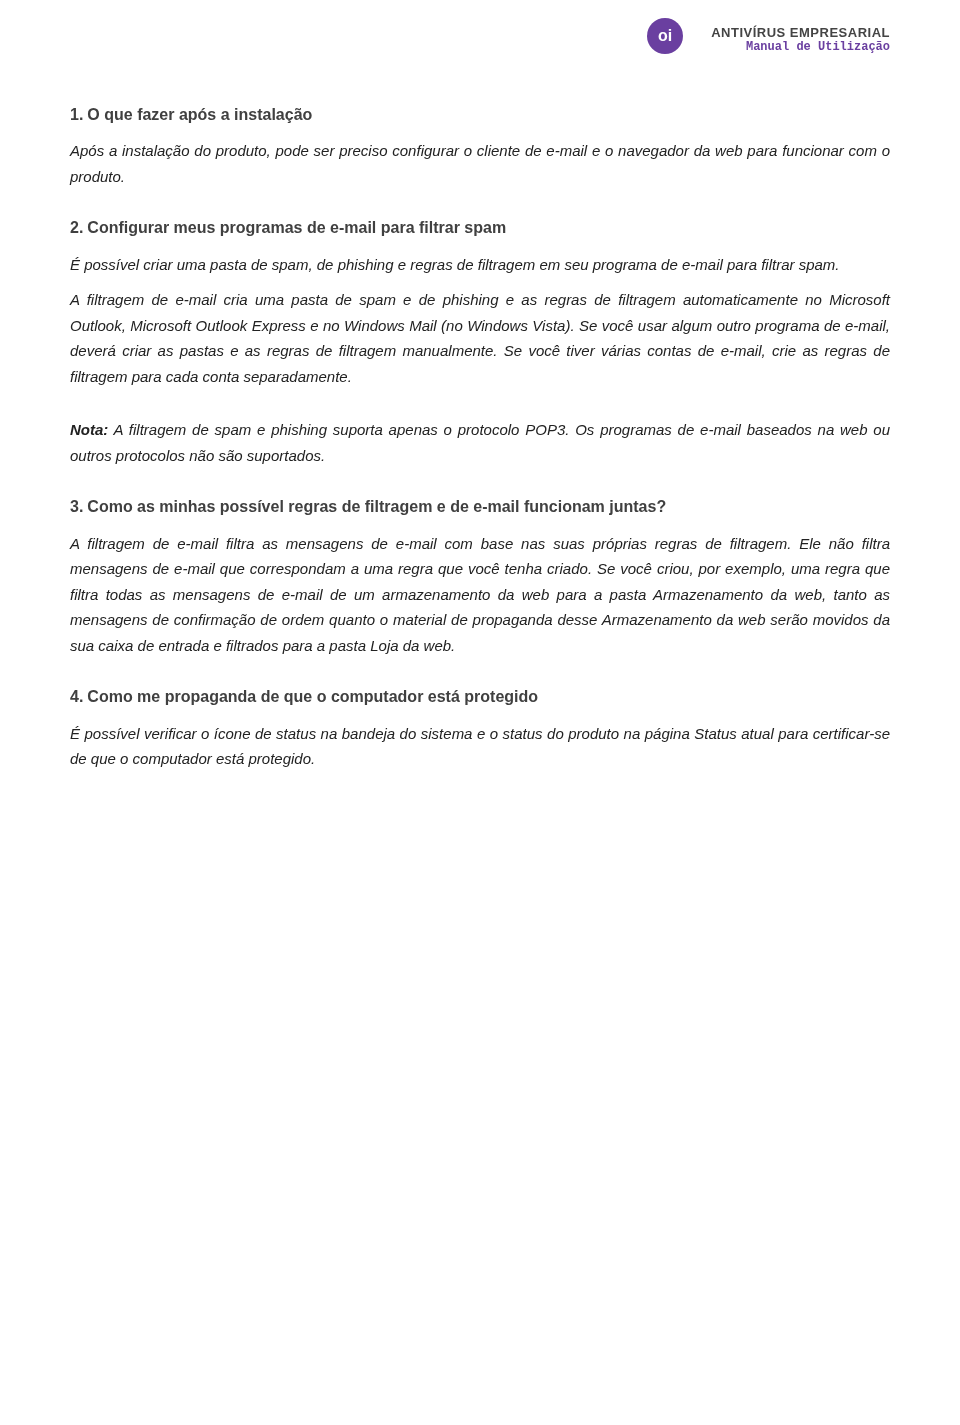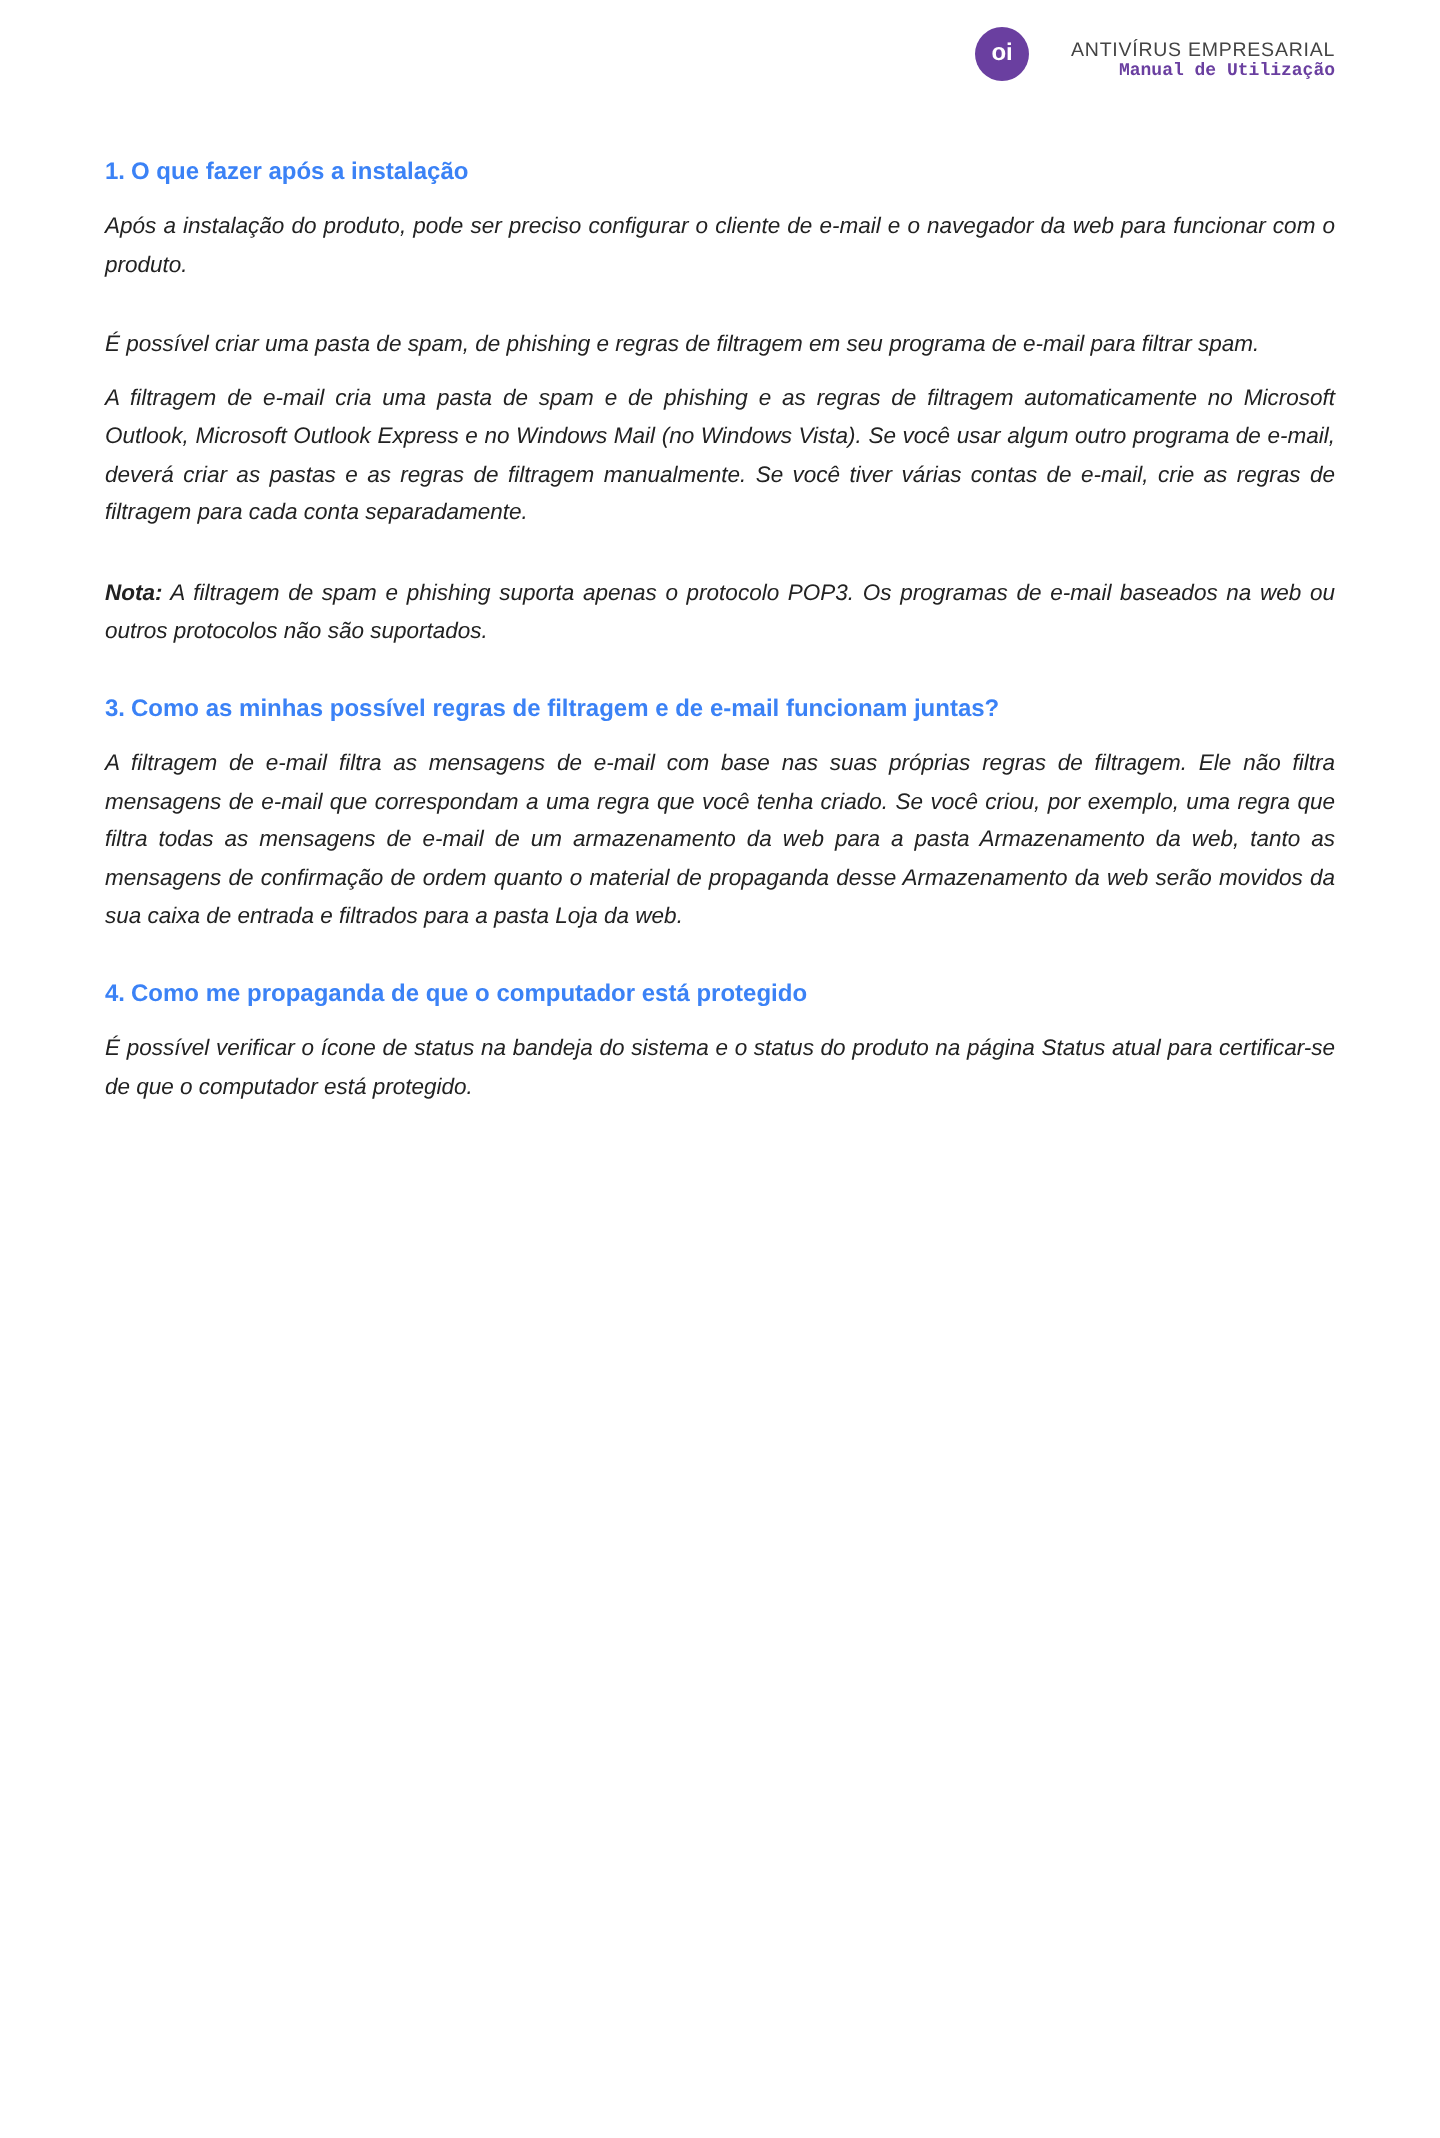--- a/index.html
+++ b/index.html
@@ -54,21 +54,21 @@
       font-size: 16px;
       flex-shrink: 0;
     }
 
     .header-text-area {
       text-align: right;
     }
 
     .header-title {
       font-size: 13px;
-      font-weight: 400;
+      font-weight: 700;
       color: #444444;
       letter-spacing: 0.5px;
       text-transform: uppercase;
     }
 
     .header-subtitle {
       font-size: 12px;
       color: #6a3fa0;
       font-weight: 600;
       font-family: Liberation Mono, monospace;
@@ -79,21 +79,21 @@
       padding-top: 10px;
     }
 
     .section {
       margin-bottom: 28px;
     }
 
     .section-heading {
       font-size: 16px;
       font-weight: 700;
-      color: #3b82f6;
+      color: #404040;
       margin-bottom: 12px;
       line-height: 1.4;
     }
 
     .section-heading-number {
       margin-right: 4px;
     }
 
     .section-body {
       font-size: 15px;
@@ -141,20 +141,23 @@
     <div class="section">
       <div class="section-heading">
         <span class="section-heading-number">1.</span><span>O que fazer após a instalação</span>
       </div>
       <div class="section-body">
         <p>Após a instalação do produto, pode ser preciso configurar o cliente de e-mail e o navegador da web para funcionar com o produto.</p>
       </div>
     </div>
 
     <div class="section">
+      <div class="section-heading">
+        <span class="section-heading-number">2.</span><span>Configurar meus programas de e-mail para filtrar spam</span>
+      </div>
       <div class="section-body">
         <p>É possível criar uma pasta de spam, de phishing e regras de filtragem em seu programa de e-mail para filtrar spam.</p>
         <p>A filtragem de e-mail cria uma pasta de spam e de phishing e as regras de filtragem automaticamente no Microsoft Outlook, Microsoft Outlook Express e no Windows Mail (no Windows Vista). Se você usar algum outro programa de e-mail, deverá criar as pastas e as regras de filtragem manualmente. Se você tiver várias contas de e-mail, crie as regras de filtragem para cada conta separadamente.</p>
         <div class="divider-space"></div>
         <p>
           <span class="note-bold">Nota:</span>
           <span> A filtragem de spam e phishing suporta apenas o protocolo POP3. Os programas de e-mail baseados na web ou outros protocolos não são suportados.</span>
         </p>
       </div>
     </div>

